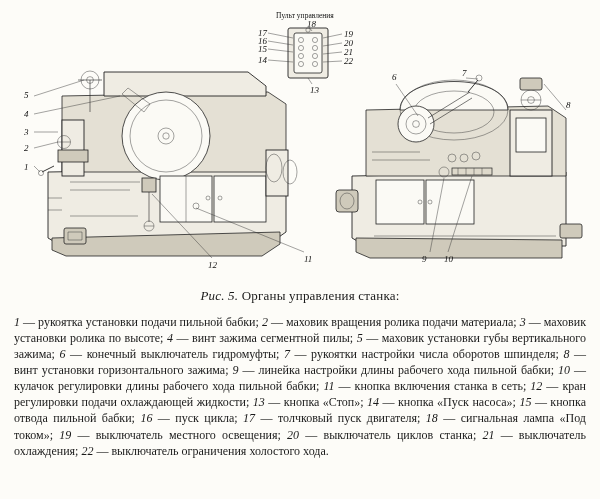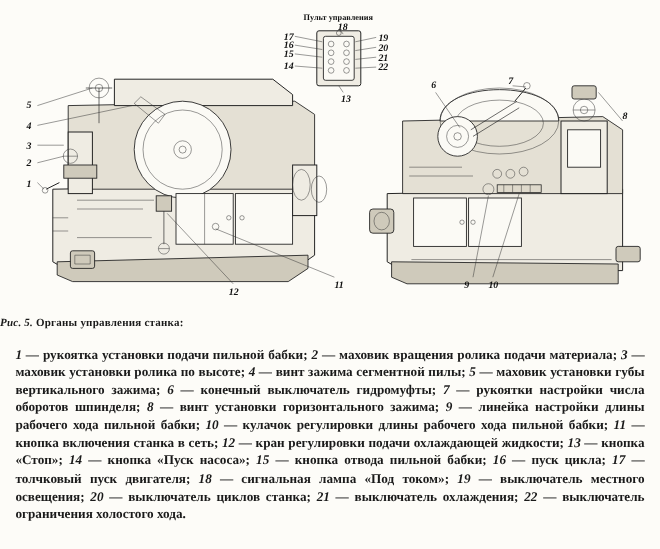--- a/index.html
+++ b/index.html
@@ -11,39 +11,38 @@
     width: 600px;
     height: 499px;
     overflow: hidden;
     font-family: "Liberation Serif", serif;
     color: #1a1a1a;
   }
   #page {
     position: relative;
     width: 600px;
     height: 363px;
-    font-weight: bold;
   }
   #figure-area {
     position: relative;
     width: 600px;
     height: 285px;
   }
   #figure-svg {
     position: absolute;
     left: 0;
     top: 0;
   }
   .caption {
     position: absolute;
     left: 0;
     top: 288px;
     width: 600px;
-    text-align: left;
-    font-size: 10px;
+    text-align: center;
+    font-size: 13px;
     font-style: italic;
     letter-spacing: 0.2px;
   }
   .caption .num {
     font-style: italic;
   }
   .caption .title {
     font-style: normal;
   }
   #legend {

